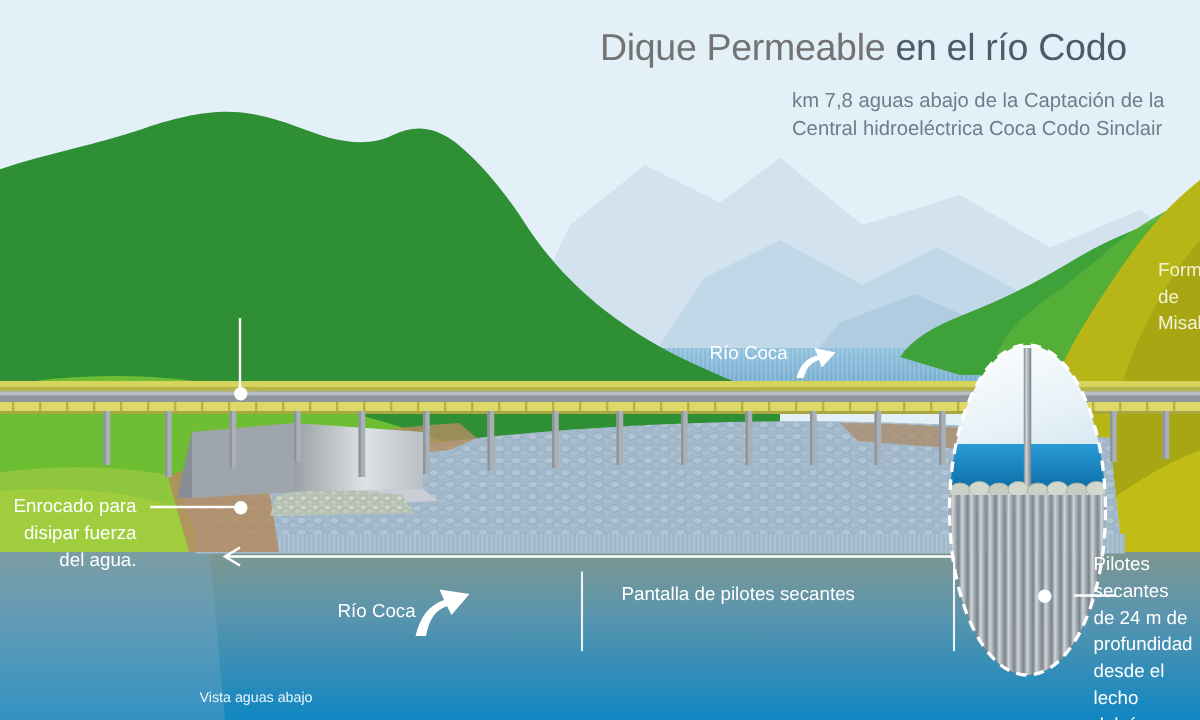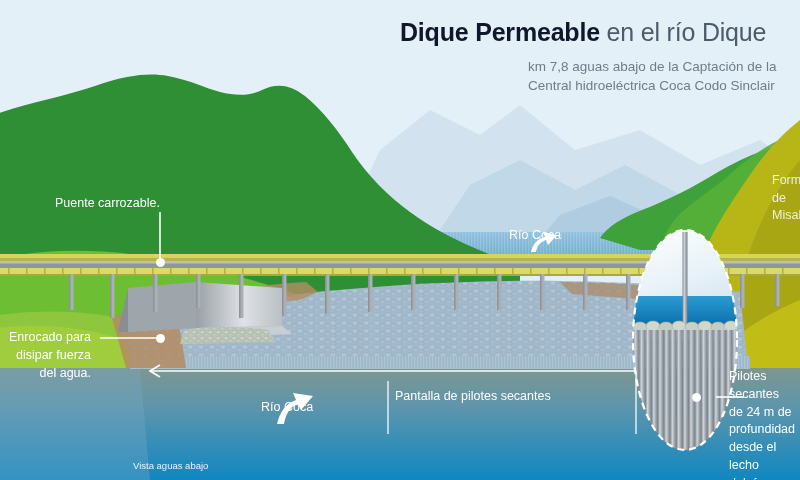--- a/index.html
+++ b/index.html
@@ -10,34 +10,34 @@
     position:relative;
   }
   #stage { position:absolute; inset:0; width:800px; height:480px; overflow:hidden; }
 
   
   .header { position:absolute; left:400px; top:18px; width:420px; text-align:left; }
   .title {
     font-size:25px; letter-spacing:-0.2px; white-space:nowrap;
     color:#4a5b69; font-weight:400; line-height:1.18;
   }
-  .title b { color:#0f172a; font-weight:bold; }
+  .title b { color:#737373; font-weight:normal; }
   .subtitle {
     margin-top:9px; margin-left:128px;
     font-size:13.5px; color:#6d7d89; line-height:1.45; white-space:nowrap;
   }
 
   
   .callout { position:absolute; color:#ffffff; font-size:12.5px; line-height:1.3; }
   .callout.c-bridge { left:55px; top:195px; }
   .callout.c-enrocado { left:-14px; top:328px; text-align:right; width:105px; line-height:1.45; }
-  .callout.c-pantalla { left:395px; top:388px; width:175px; line-height:1.42; }
+  .callout.c-pantalla { left:395px; top:388px; width:175px; line-height:1.42;text-align:right; }
   .callout.c-pilotes  { left:729px; top:368px; width:80px; line-height:1.42; }
   .callout.c-form { left:772px; top:172px; width:90px; color:#f2f2d8; line-height:1.4; text-align:left; }
-  .label-river { position:absolute; color:#ffffff; font-size:12.5px;padding-left:36px; }
+  .label-river { position:absolute; color:#ffffff; font-size:12.5px; }
   .label-river.r-top { left:473px; top:228px; }
   .label-river.r-bot { left:225px; top:400px; }
   .label-vista { position:absolute; left:133px; top:460px; color:#e9f4fa; font-size:9.5px;text-align:center; }
   .dot { position:absolute; width:9px; height:9px; border-radius:50%; background:#ffffff; }
 
   svg.layer { position:absolute; left:0; top:0; width:800px; height:480px; }
 </style>
 </head>
 <body>
 
@@ -322,31 +322,28 @@
       <g stroke="#ffffff" stroke-width="1.6" fill="none">
         <line x1="160" y1="212" x2="160" y2="262"></line>
         <line x1="100" y1="338" x2="160" y2="338"></line>
         <line x1="716" y1="397" x2="744" y2="397"></line>
       </g>
     </g>
     </svg>
 
   <div class="header">
     <div class="title">
-      <b>Dique Permeable</b><span> en el río Dique</span>
+      <b>Dique Permeable</b><span> en el río Codo</span>
     </div>
     <div class="subtitle">
       <div>km 7,8 aguas abajo de la Captación de la</div>
       <div>Central hidroeléctrica Coca Codo Sinclair</div>
     </div>
   </div>
 
-  <div class="callout c-bridge">
-    <span>Puente carrozable.</span>
-  </div>
   <div class="dot" style="left:156px;top:258px;"></div>
 
   <div class="callout c-enrocado">
     <div>Enrocado para</div>
     <div>disipar fuerza</div>
     <div>del agua.</div>
   </div>
   <div class="dot" style="left:156px;top:334px;"></div>
 
   <div class="callout c-pantalla">

